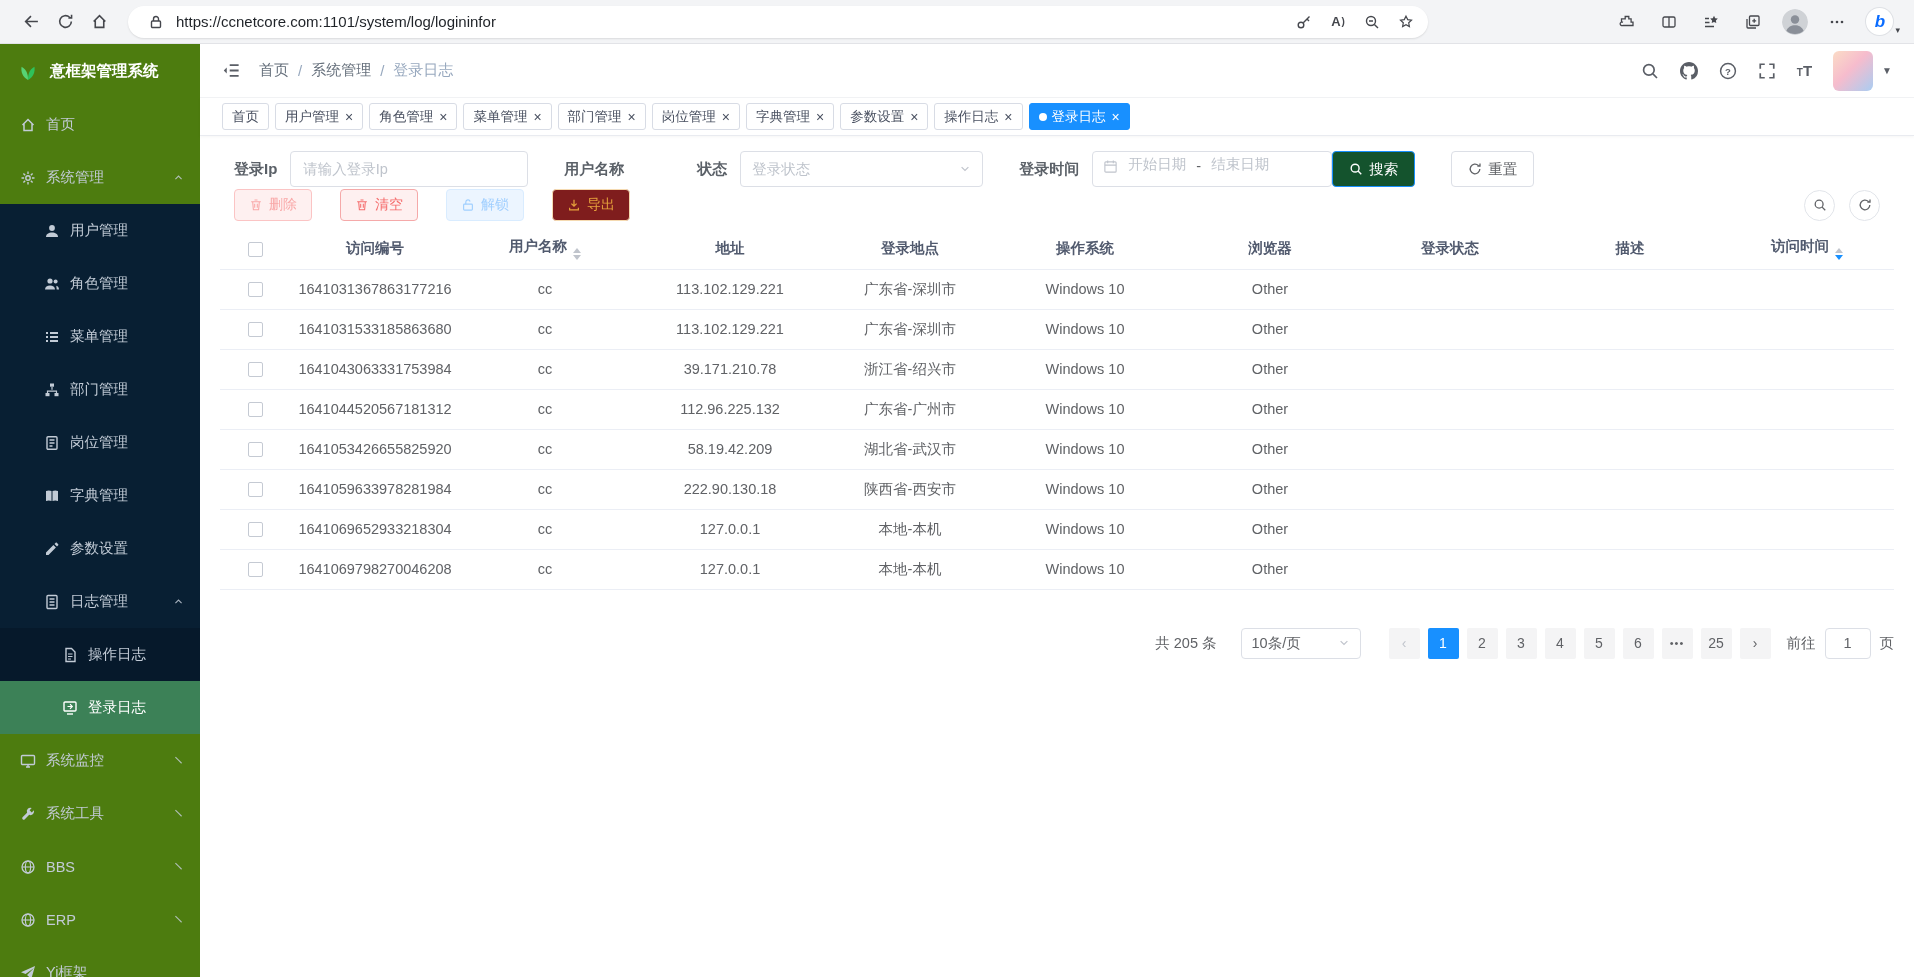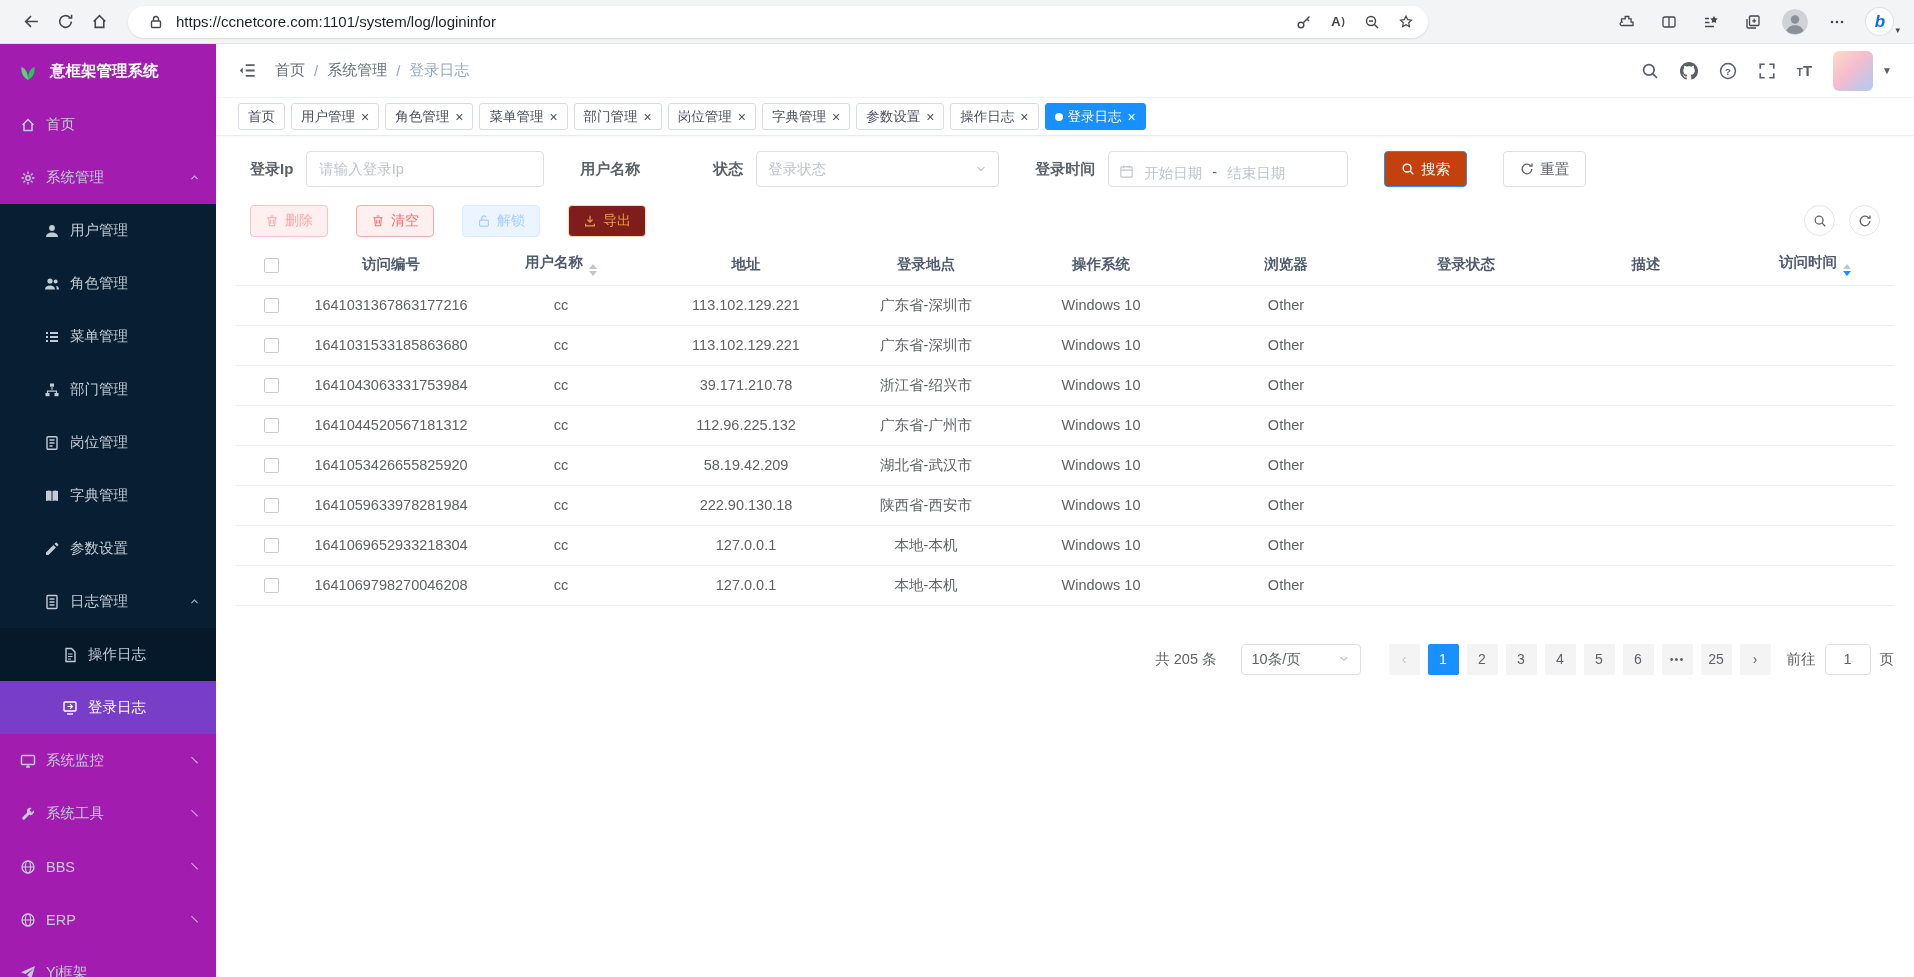--- a/index.html
+++ b/index.html
@@ -31,21 +31,21 @@
   .bing-wrap{display:flex;align-items:flex-end;gap:2px;cursor:pointer}
   .bing{width:27px;height:27px;border-radius:50%;background:#fff;box-shadow:0 0 0 1px #dfe1e5;
     display:flex;align-items:center;justify-content:center;color:#0a6cff;
     font-weight:bold;font-style:italic;font-size:17px}
   .bing-caret{font-size:9px;color:#45474d;line-height:1}
 
   
   .app{display:flex;height:933px}
 
   
-  .sidebar{width:216px;flex-shrink:0;background:#a21caf;display:flex;flex-direction:column}
+  .sidebar{width:200px;flex-shrink:0;background:#4d7c0f;display:flex;flex-direction:column}
   .logo{height:54px;display:flex;align-items:center;gap:10px;padding-left:16px;flex-shrink:0}
   .logo svg{width:24px;height:24px}
   .logo-title{color:#fff;font-weight:bold;font-size:15.5px;white-space:nowrap}
   .menu{flex:1;overflow:hidden}
   .menu-item{height:53px;display:flex;align-items:center;color:#c2cbd6;font-size:14.5px;
     cursor:pointer;white-space:nowrap}
   .menu-item.lvl1{padding:0 16px 0 20px}
   .menu-item.lvl2{padding:0 16px 0 44px;background:#081f33}
   .menu-item.lvl3{padding:0 16px 0 62px;background:#06192b}
   .menu-item.active{background:rgba(24,144,255,.30);color:#fff}
@@ -92,33 +92,33 @@
   .fg{display:flex;align-items:center}
   .f-label{font-weight:bold;color:#5b6168;margin-right:13px;white-space:nowrap;font-size:15px}
   .f-input{width:238px;height:36px;border:1px solid #dcdfe6;border-radius:4px;
     padding:0 12px;font-size:14.5px;color:#606266;outline:none}
   .f-input::placeholder{color:#bfc4cc}
   .f-select{width:243px;height:36px;border:1px solid #dcdfe6;border-radius:4px;
     display:flex;align-items:center;justify-content:space-between;padding:0 11px;
     color:#bfc4cc;cursor:pointer;font-size:14.5px}
   .f-select svg,.pg-size svg{width:12px;height:12px;color:#c0c4cc}
   .f-date{width:240px;height:36px;border:1px solid #dcdfe6;border-radius:4px;
-    display:flex;align-items:flex-start;gap:10px;padding:12px 10px;color:#bfc4cc;font-size:14.5px}
+    display:flex;align-items:flex-end;gap:10px;padding:12px 10px;color:#bfc4cc;font-size:14.5px}
   .f-date svg{width:15px;height:15px;color:#c0c4cc}
   .date-sep{color:#606266}
   .mr24{margin-right:36px}.mr60{margin-right:60px}.mr36{margin-right:36px}
   .btn{height:36px;border-radius:4px;border:1px solid transparent;cursor:pointer;
     display:inline-flex;align-items:center;justify-content:center;gap:6px;
     font-size:14.5px;padding:0 16px;background:#fff}
   .btn svg{width:14px;height:14px}
-  .btn-primary{background:#c2410c;border-color:#1890ff;color:#fff;margin-left:36px}
+  .btn-primary{background:#14532d;border-color:#1890ff;color:#fff;}
   .btn-plain{border-color:#dcdfe6;color:#606266;margin-left:36px}
 
   
-  .action-row{display:flex;margin:18px 14px 0 14px}
+  .action-row{display:flex;align-items:center;margin:2px 14px 0 14px}
   .btn-sm{height:32px;padding:0 14px;font-size:14px;margin-right:28px}
   .btn-danger-dis{background:#fef0f0;border-color:#fbc4c4;color:#f9a7a7;cursor:not-allowed}
   .btn-danger{background:#fef0f0;border-color:#f5a9a9;color:#f56c6c}
   .btn-info-dis{background:#ecf5ff;border-color:#d9ecff;color:#a0cfff;cursor:not-allowed}
   .btn-warning{background:#7f1d1d;border-color:#f5dab1;color:#e6a23c}
   .icon-circle{width:31px;height:31px;border-radius:50%;border:1px solid #e2e5ea;
     background:#fff;color:#606266;display:flex;align-items:center;justify-content:center;cursor:pointer}
   .icon-circle svg{width:14px;height:14px}
   .ml-auto{margin-left:auto}.ml14{margin-left:14px}
 

